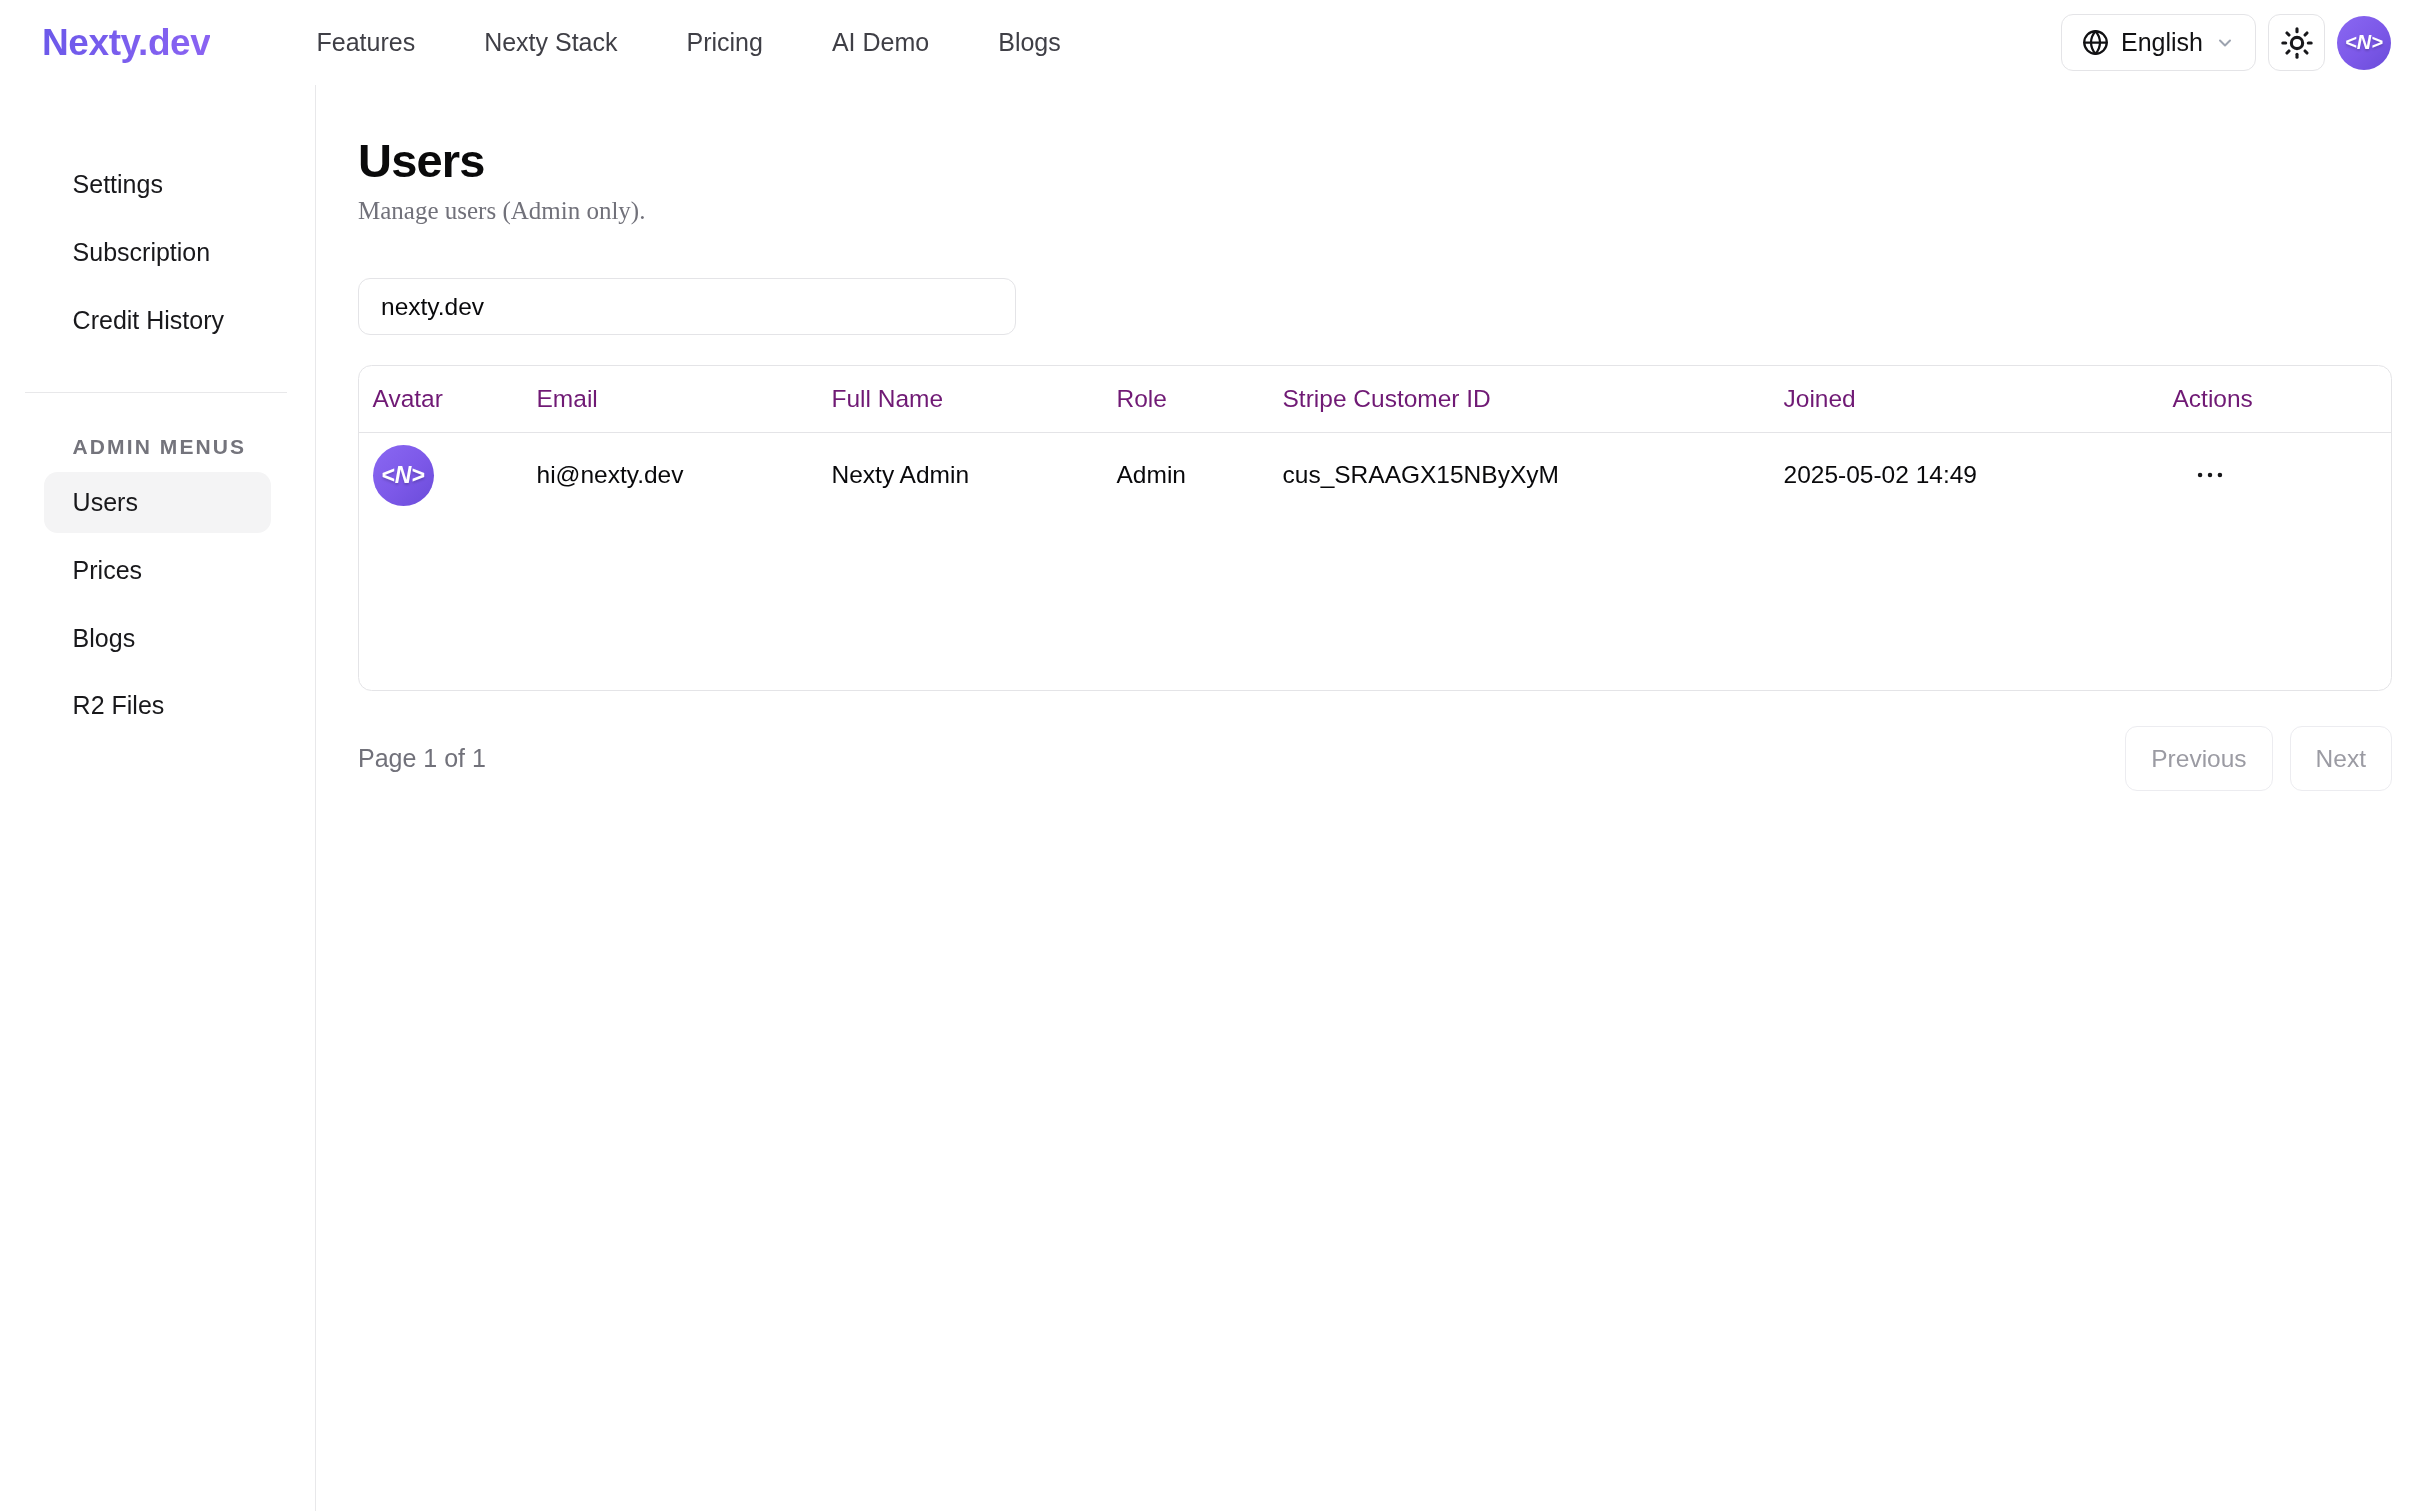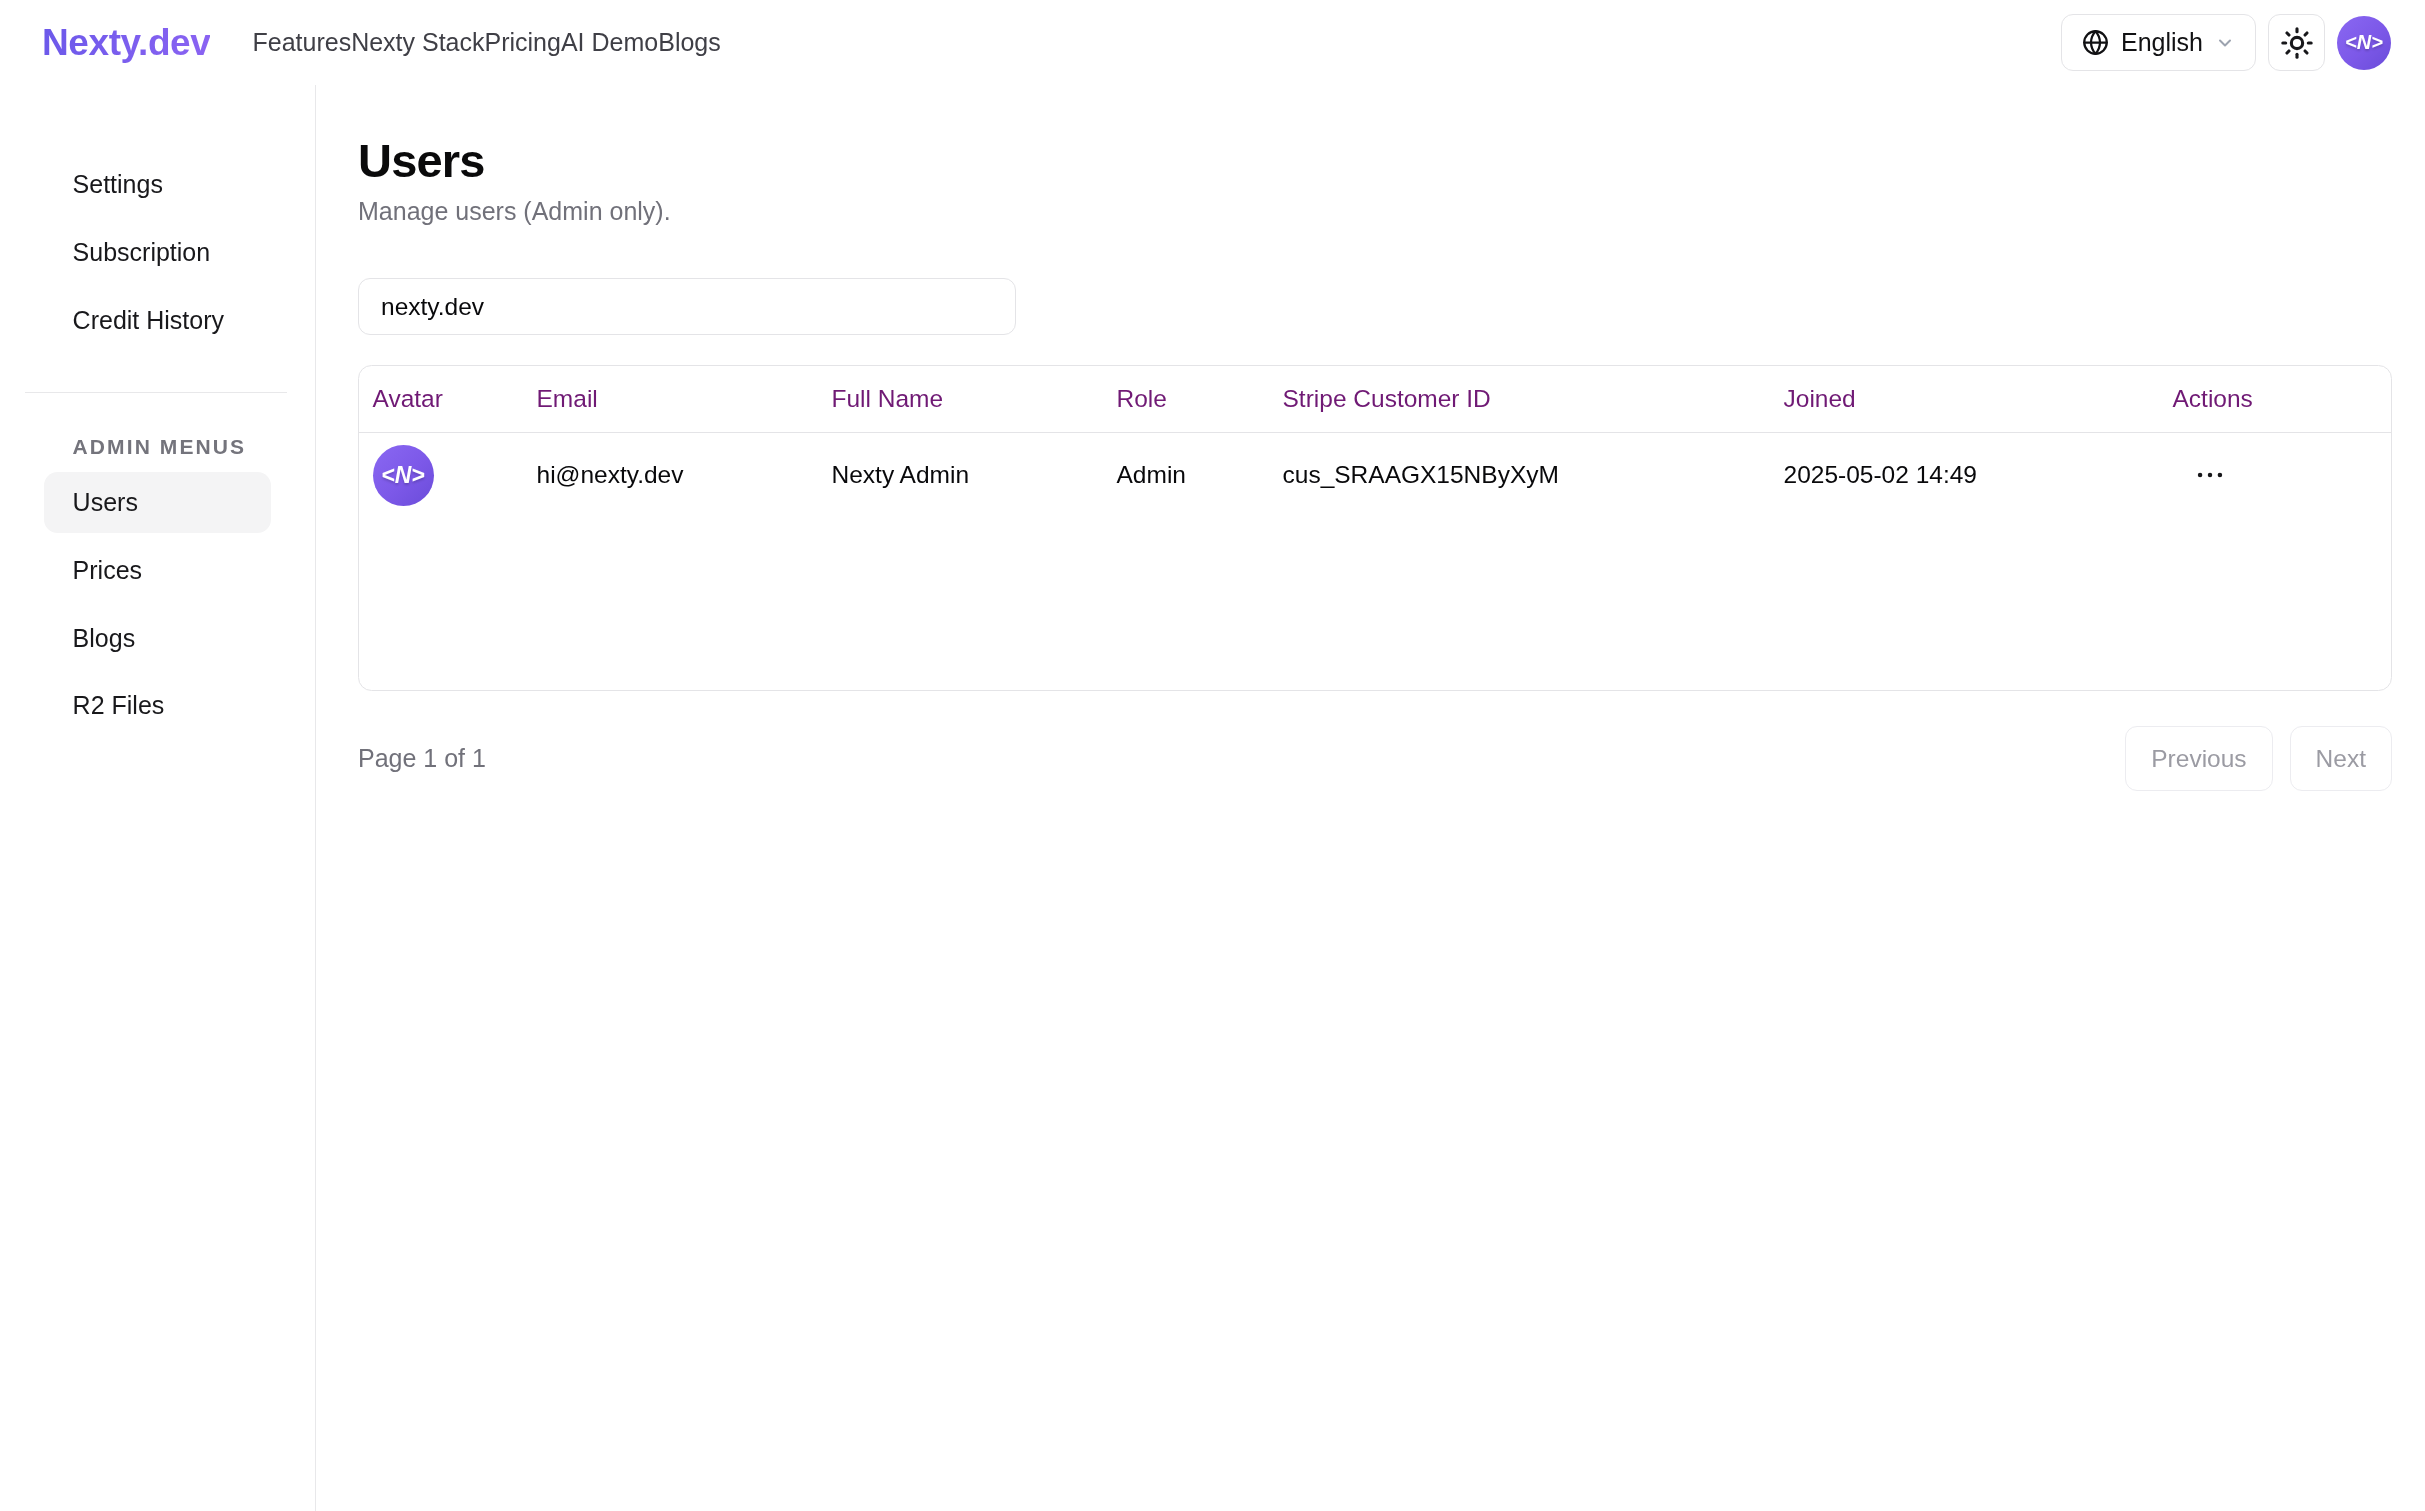--- a/index.html
+++ b/index.html
@@ -5,21 +5,21 @@
   * { margin:0; padding:0; box-sizing:border-box; }
   html,body { width:2426px; height:1511px; background:#ffffff;
     font-family:"Liberation Sans", sans-serif; color:#09090b; overflow:hidden; }
 
   
   .header { height:85px; display:flex; align-items:center;
     padding:0 35px 0 42px; background:#fff; }
   .logo { font-size:37px; font-weight:700; letter-spacing:-0.4px;
     background:linear-gradient(90deg,#6c59ea 0%,#8a63f2 100%);
     -webkit-background-clip:text; background-clip:text; color:transparent; }
-  .nav { display:flex; align-items:center; margin-left:42px; }
+  .nav { display:flex; align-items:center; gap:69px; margin-left:106px; }
   .nav a { text-decoration:none; font-size:25px; color:#3f3f46; }
   .header-right { margin-left:auto; display:flex; align-items:center; gap:12px; }
   .lang-btn { display:flex; align-items:center; gap:12px; height:57px;
     padding:0 20px; background:#fff; border:1.7px solid #e4e4e7; border-radius:12px;
     font-size:25px; font-weight:500; color:#111113; cursor:pointer; }
   .lang-btn svg.globe { width:27px; height:27px; stroke:#111113; }
   .lang-btn svg.chev { width:20px; height:20px; stroke:#9ca3af; }
   .icon-btn { width:57px; height:57px; background:#fff; border:1.7px solid #e4e4e7;
     border-radius:12px; display:flex; align-items:center; justify-content:center; cursor:pointer; }
   .icon-btn svg { width:34px; height:34px; stroke:#18181b; }
@@ -37,21 +37,21 @@
     display:flex; align-items:center; border-radius:13.5px; font-size:25px;
     color:#18181b; cursor:pointer; }
   .side-item.active { background:#f4f4f5; }
   .side-divider { border:none; border-top:1.7px solid #e8e8ea; margin:41px 3.4px 0 0; }
   .side-label { margin:42px 0 13.5px 18.6px; padding:0 29px; font-size:21px;
     font-weight:700; letter-spacing:2.1px; color:#74747c; }
 
   
   .main { flex:1; padding:51px 34px 0 42px; }
   .page-title { font-size:47px; font-weight:700; letter-spacing:-0.8px; line-height:49px; color:#0a0a0b; }
-  .page-subtitle { margin-top:10px; font-size:25px; line-height:32px; color:#71717a; }
+  .page-subtitle { margin-top:10px; font-size:25px; line-height:32px; color:#71717a;font-family:Liberation Serif, serif; }
   .search-input { display:block; margin-top:51px; width:658px; height:57px;
     border:1.7px solid #e4e4e7; border-radius:12px; padding:0 22px; font-size:24.5px;
     font-family:"Liberation Sans", sans-serif; color:#09090b; outline:none; background:#fff; }
 
   .table-card { margin-top:30px; height:326px; border:1.7px solid #e4e4e7;
     border-radius:13.5px; overflow:hidden; background:#fff; }
   table { width:100%; border-collapse:collapse; table-layout:fixed; }
   th { height:66px; border-bottom:1.7px solid #e4e4e7; text-align:left;
     padding:0 6.8px 0 13.5px; font-size:24.5px; font-weight:500; color:#701a75; }
   td { padding:12px 6.8px 12px 13.5px; font-size:24.5px; color:#09090b; vertical-align:middle; }

